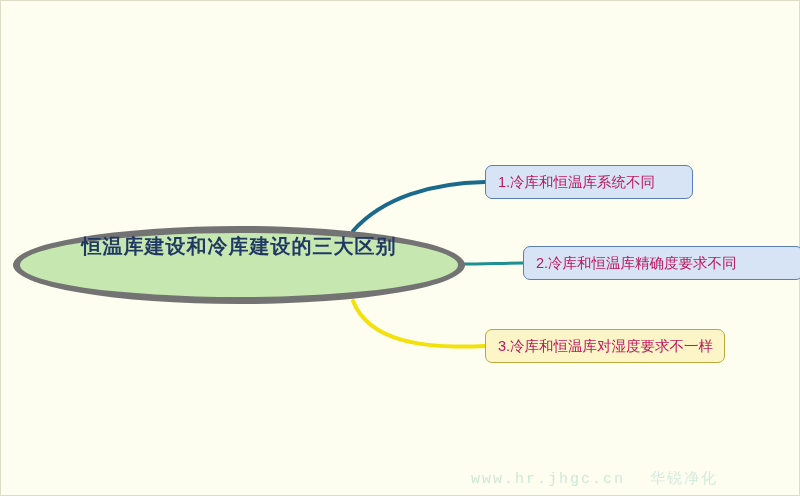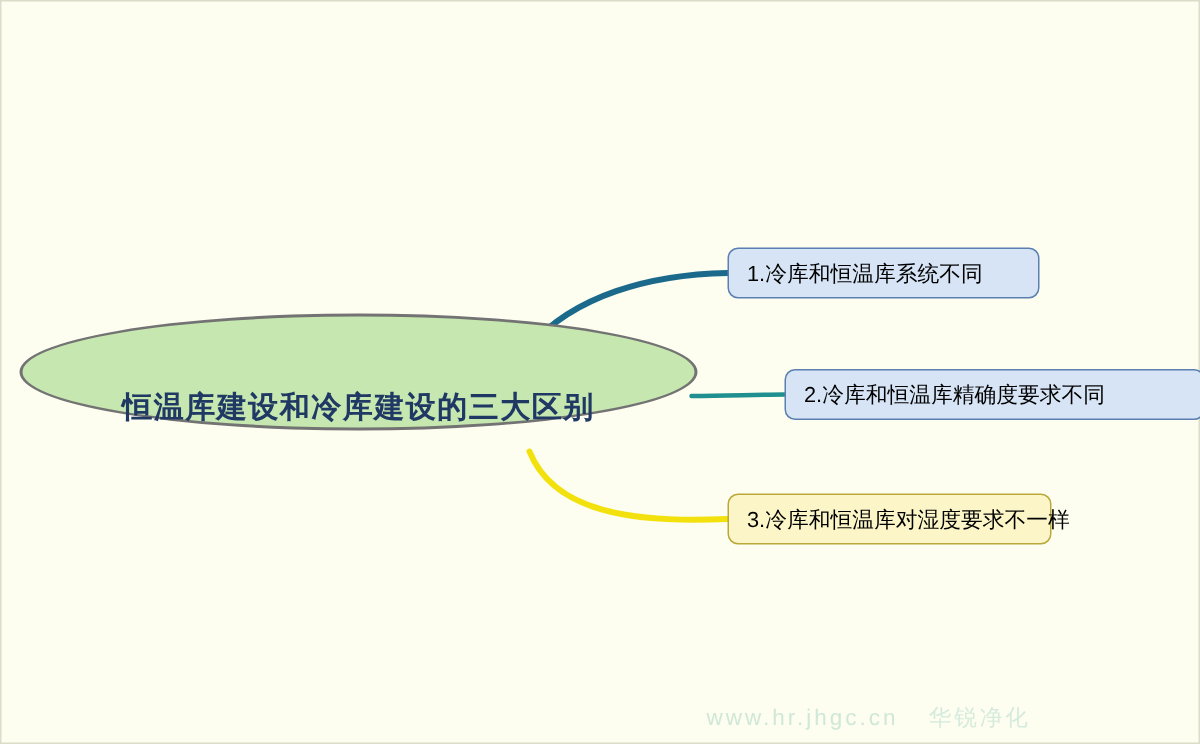--- a/index.html
+++ b/index.html
@@ -18,48 +18,48 @@
     width: 800px;
     height: 496px;
     background: #fdfdf0;
     box-sizing: border-box;
     border: 1px solid #dcdcc8;
   }
   
   .root-node {
     position: absolute;
     left: 12px;
-    top: 208px;
+    top: 225px;
     width: 452px;
     height: 78px;
     border-radius: 50%;
     background: #c6e8b0;
-    border: 2px solid #737373;
+    border: 7px solid #737373;
     display: flex;
-    align-items: flex-end;
+    align-items: flex-start;
     justify-content: center;
     box-sizing: border-box;
   }
   .root-label {
     font-size: 20px;
     font-weight: bold;
     color: #203864;
     letter-spacing: 1px;
     white-space: nowrap;
   }
   
   .branch-box {
     position: absolute;
     box-sizing: border-box;
     border-radius: 7px;
     display: flex;
     align-items: center;
     padding: 12px 12px;
     font-size: 14.5px;
-    color: #000000;
+    color: #be185d;
     white-space: nowrap;
   }
   .branch-1 {
     left: 484px;
     top: 164px;
     width: 208px;
     height: 34px;
     background: #d6e4f5;
     border: 1px solid #5a7fb0;
   }
@@ -67,21 +67,21 @@
     left: 522px;
     top: 245px;
     width: 280px;
     height: 34px;
     background: #d6e4f5;
     border: 1px solid #5a7fb0;
   }
   .branch-3 {
     left: 484px;
     top: 328px;
-    width: 216px;
+    width: 240px;
     height: 34px;
     background: #fbf5c8;
     border: 1px solid #b8a93a;
   }
   
   #connectors {
     position: absolute;
     left: 0;
     top: 0;
     width: 800px;
@@ -89,21 +89,21 @@
     pointer-events: none;
   }
   
   .watermark {
     position: absolute;
     left: 470px;
     top: 468px;
     font-size: 15px;
     letter-spacing: 2px;
     color: #cfe8d8;
-    font-family: Liberation Sans, sans-serif;
+    font-family: Liberation Mono, monospace;
     white-space: nowrap;
   }
   .watermark .wm-cn {
     margin-left: 14px;
     color: #d4ebdd;
   }
 </style>
 </head>
 <body>
 

